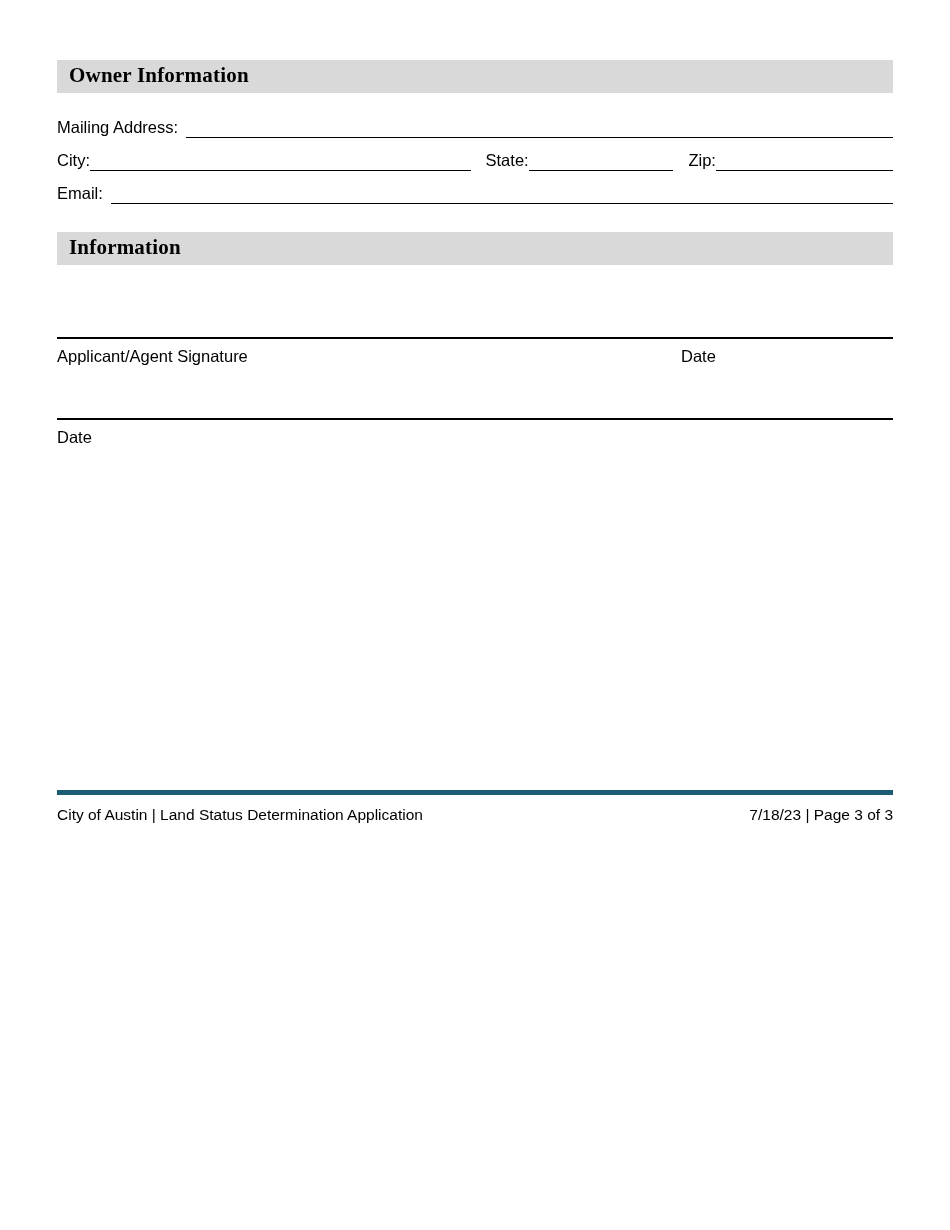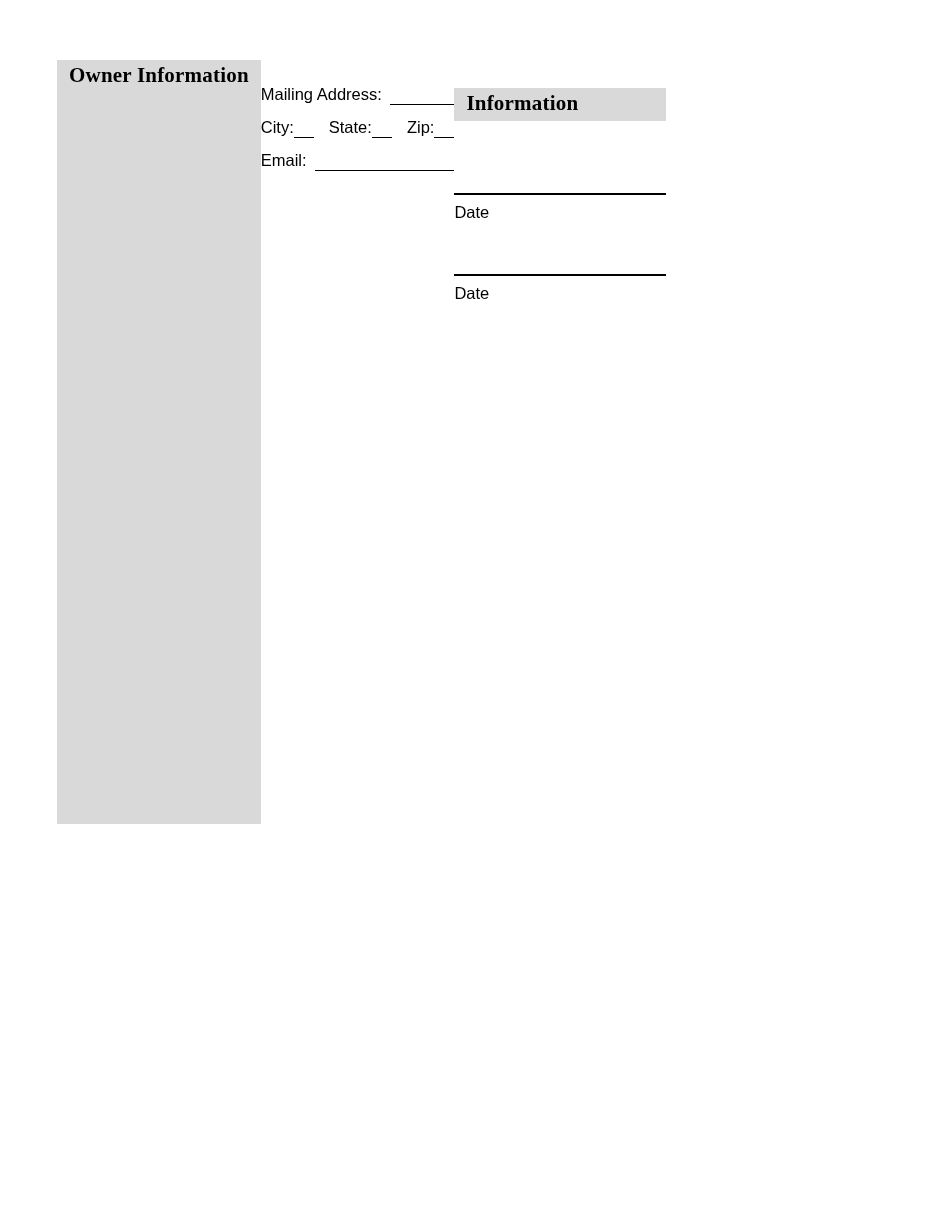--- a/index.html
+++ b/index.html
@@ -5,21 +5,21 @@
   * { margin:0; padding:0; box-sizing:border-box; }
   html,body { background:#ffffff; }
   .page {
     position:relative;
     width:950px;
     height:872px;
     margin:0 auto;
     background:#ffffff;
     padding:60px 57px 48px 57px;
     display:flex;
-    flex-direction:row;
+    flex-direction:column;
     font-family:"Liberation Sans", sans-serif;
     color:#000000;
   }
   .section-header {
     background:#d9d9d9;
     padding:3px 12px 5px 12px;
     font-family:"Liberation Serif", serif;
     font-weight:bold;
     font-size:21px;
     letter-spacing:0.2px;
@@ -101,26 +101,31 @@
 
   </div>
 
   <div class="sig-section">
     <div class="section-header" style="background: rgb(217, 217, 217);">
       <span>Information</span>
     </div>
 
     <div class="sig-rule first"></div>
     <div class="sig-labels">
+      <span class="sig-left">Applicant/Agent Signature</span>
       <span class="sig-date">Date</span>
     </div>
 
     <div class="sig-rule second"></div>
     <div class="sig-labels">
       <span class="sig-date">Date</span>
     </div>
   </div>
 
   <div class="footer">
     <div class="footer-rule" style="background: rgb(29, 91, 115);"></div>
+    <div class="footer-text">
+      <span>City of Austin | Land Status Determination Application</span>
+      <span>7/18/23 | Page 3 of 3</span>
+    </div>
   </div>
 
 </div>
 
 </body></html>

